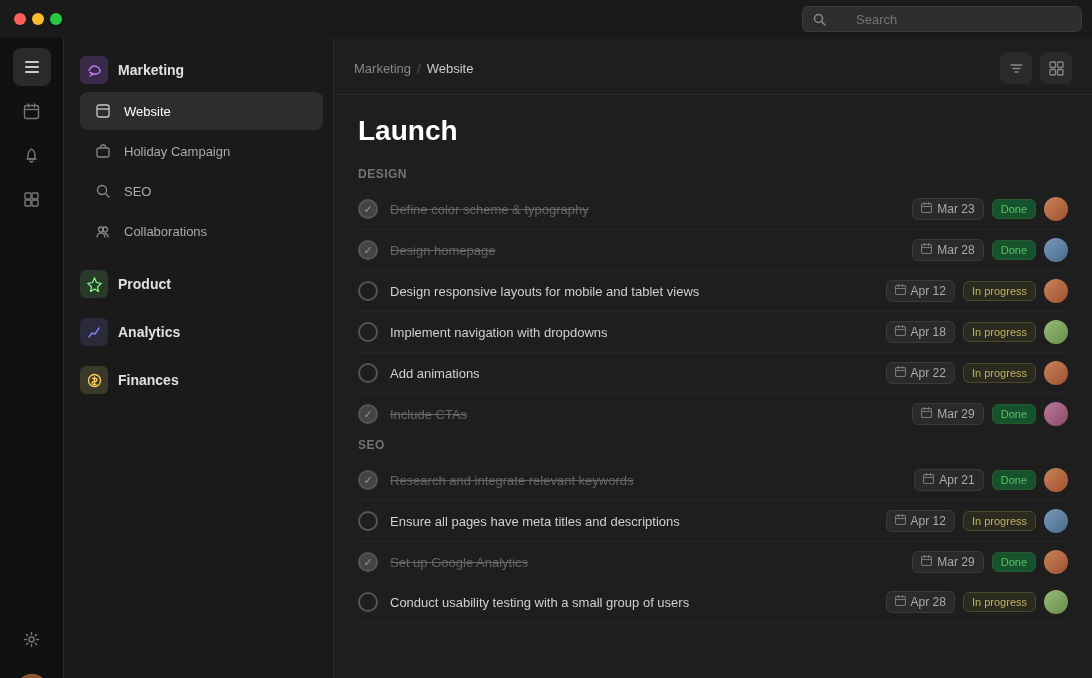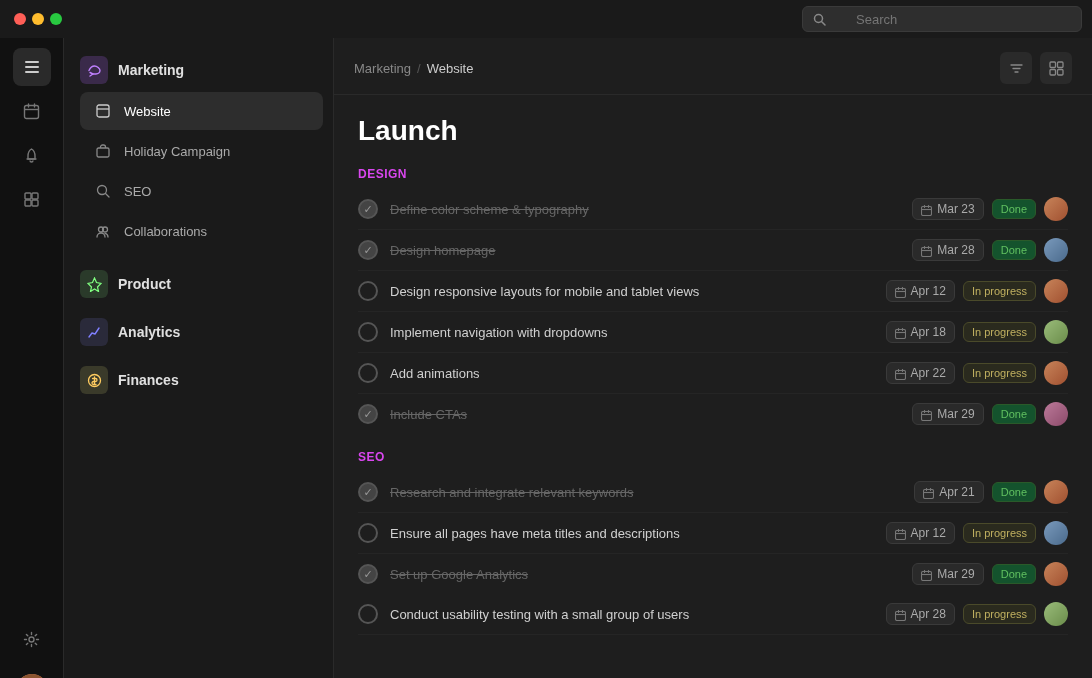--- a/index.html
+++ b/index.html
@@ -224,25 +224,25 @@
       font-size: 28px;
       font-weight: 700;
       color: #ffffff;
       margin-bottom: 20px;
     }
 
     
     .section-label {
       font-size: 12px;
       font-weight: 600;
-      color: #d946ef;
+      color: #737373;
       text-transform: uppercase;
       letter-spacing: 0.5px;
       margin-bottom: 8px;
-      margin-top: 16px;
+      margin-top: 4px;
     }
 
     
     .task-row {
       display: flex;
       align-items: center;
       padding: 8px 0;
       border-bottom: 1px solid #252525;
       gap: 12px;
     }
@@ -280,21 +280,21 @@
 
     .task-meta {
       display: flex;
       align-items: center;
       gap: 8px;
       flex-shrink: 0;
     }
 
     .task-date {
       display: flex;
-      align-items: flex-end;
+      align-items: flex-start;
       gap: 5px;
       background: #2a2a2a;
       border: 1px solid #3a3a3a;
       border-radius: 6px;
       padding: 3px 8px;
       font-size: 12px;
       color: #aaa;
     }
     .calendar-icon-small { font-size: 11px; color: #777; }
 

